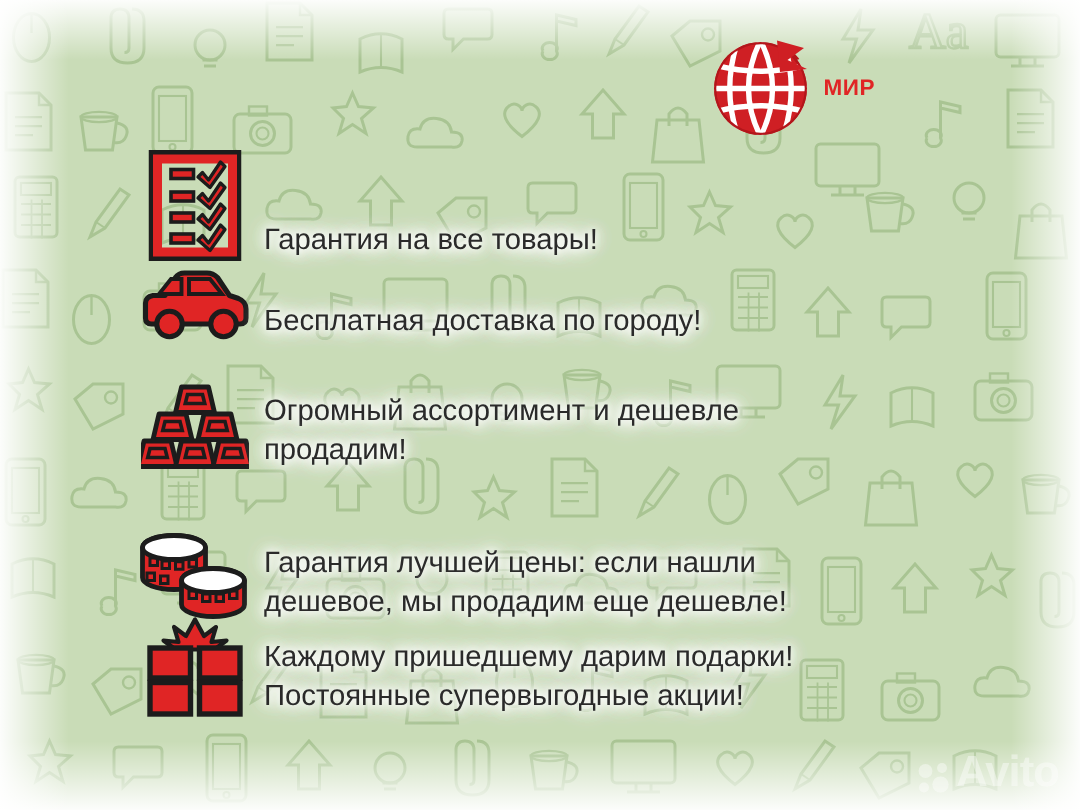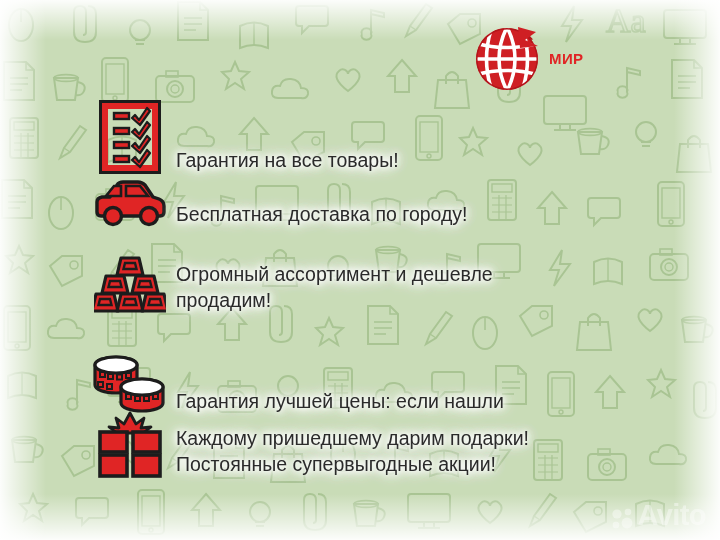--- a/index.html
+++ b/index.html
@@ -453,20 +453,21 @@
         <g fill="none" stroke="#1c1c1c" stroke-width="2">
           <rect x="34" y="39" width="5" height="5"></rect>
           <rect x="43" y="41" width="5" height="5"></rect>
           <rect x="52" y="41" width="5" height="5"></rect>
           <rect x="61" y="39" width="5" height="5"></rect>
         </g>
       </svg>
     </div>
     <div class="feature-text">
       <span class="ln">Гарантия лучшей цены: если нашли</span>
+      <span class="ln">дешевое, мы продадим еще дешевле!</span>
     </div>
   </div>
 
   <div class="feature-row" id="row-4">
     <div class="feature-icon">
       <svg width="66" height="68" viewBox="0 0 66 68">
 
         <path d="M33 3 L27 14 L19 8 L22 18 L12 17 L20 23 L46 23 L54 17 L44 18 L47 8 L39 14 Z" fill="#e02525" stroke="#1c1c1c" stroke-width="2.8" stroke-linejoin="round"></path>
 
         <g fill="#e02525" stroke="#1c1c1c" stroke-width="3.6">

